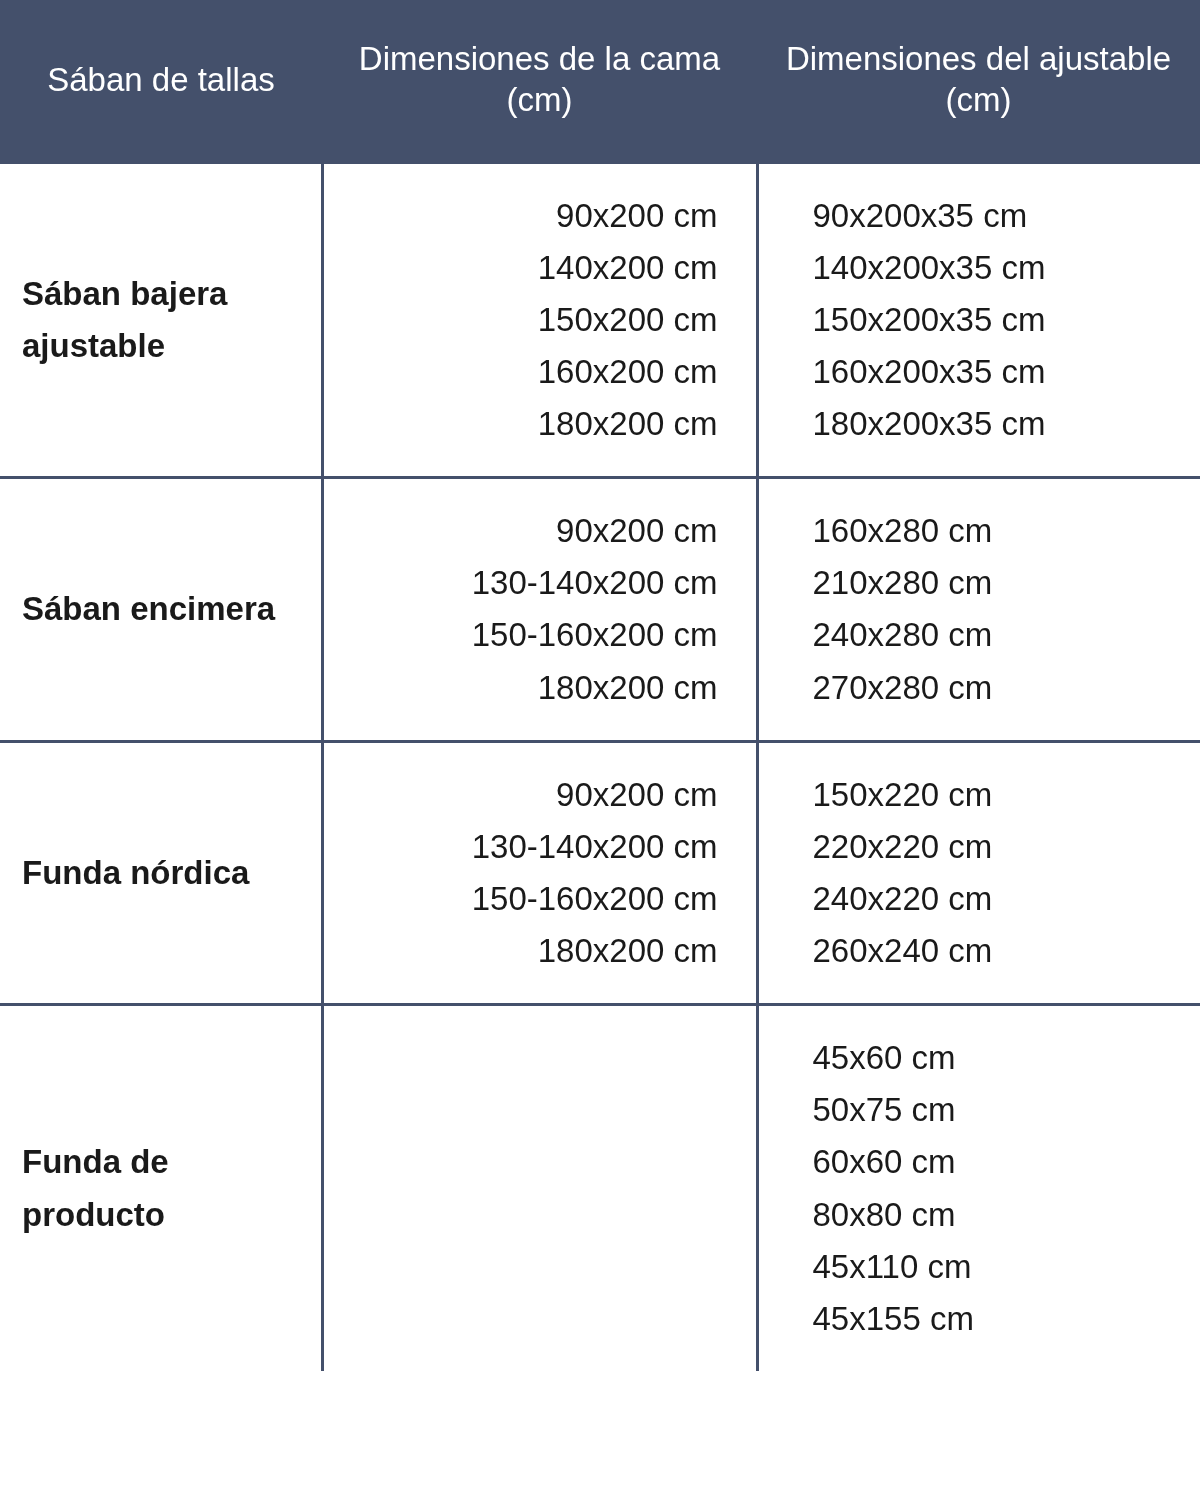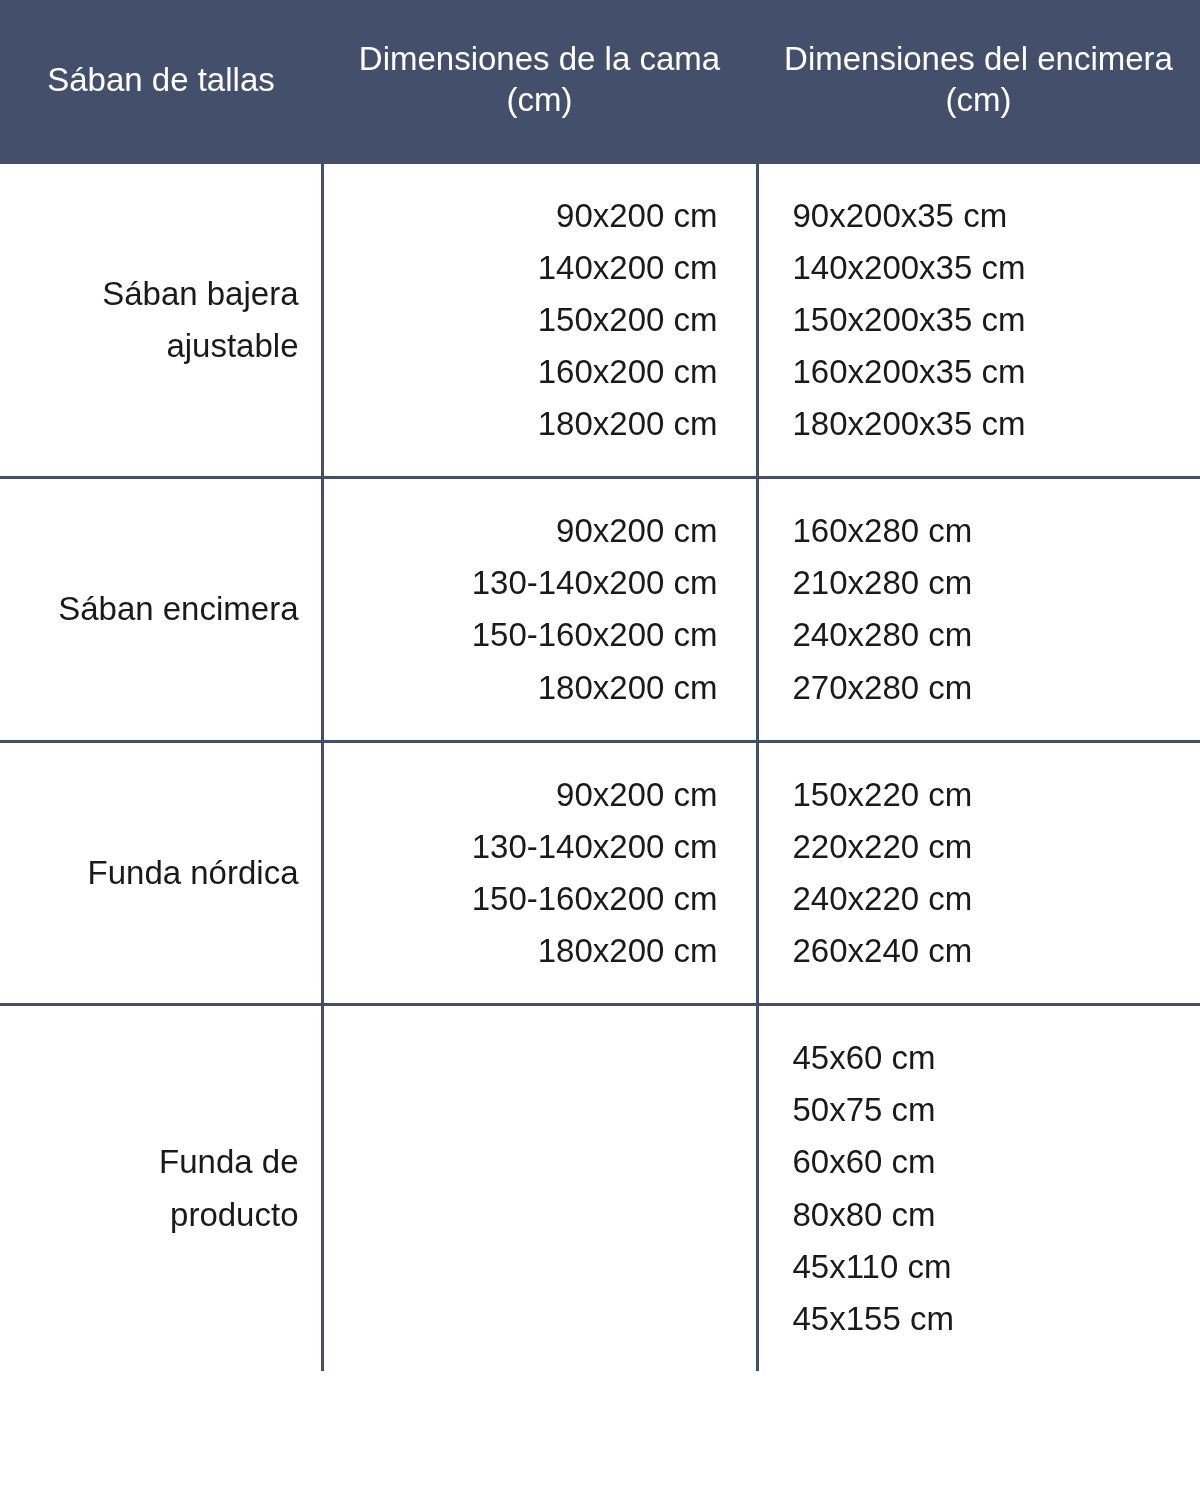--- a/index.html
+++ b/index.html
@@ -41,30 +41,30 @@
     border: 3px solid #44506b;
     vertical-align: middle;
     padding: 26px 22px;
     font-size: 33px;
     line-height: 1.58;
     font-weight: 400;
     background: #ffffff;
   }
 
   tbody td.cell-guide {
-    text-align: right;
-    font-weight: 400;
+    text-align: left;
+    font-weight: 700;
   }
   tbody td.cell-bed {
     text-align: right;
     padding-right: 38px;
   }
   tbody td.cell-prod {
     text-align: left;
-    padding-left: 34px;
+    padding-left: 54px;
   }
 
   
   tbody tr td:first-child { border-left: none; }
   tbody tr td:last-child  { border-right: none; }
   tbody tr:last-child td  { border-bottom: none; }
 
   .line { display: block; white-space: nowrap; }
 </style>
 </head>
@@ -73,21 +73,21 @@
 <table class="size-table">
   <colgroup>
     <col class="col-guide">
     <col class="col-bed">
     <col class="col-prod">
   </colgroup>
   <thead>
     <tr>
       <th>Sában de tallas</th>
       <th>Dimensiones de la cama (cm)</th>
-      <th>Dimensiones del encimera (cm)</th>
+      <th>Dimensiones del ajustable (cm)</th>
     </tr>
   </thead>
   <tbody>
     <tr>
       <td class="cell-guide">Sában bajera ajustable</td>
       <td class="cell-bed">
         <span class="line">90x200 cm</span>
         <span class="line">140x200 cm</span>
         <span class="line">150x200 cm</span>
         <span class="line">160x200 cm</span>

